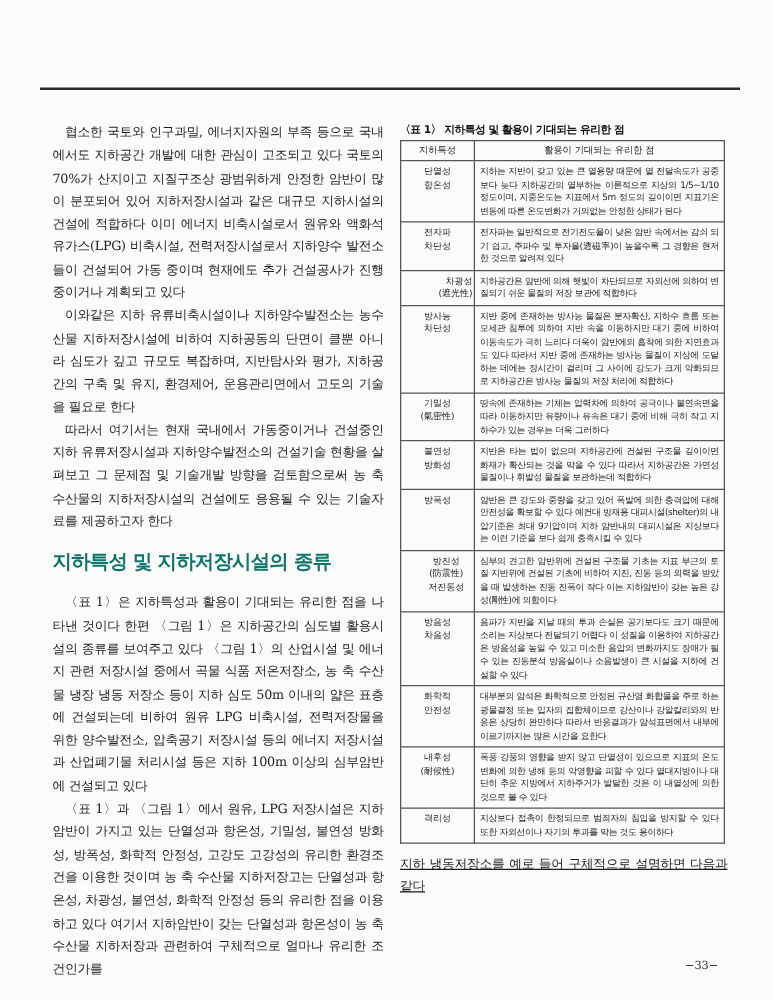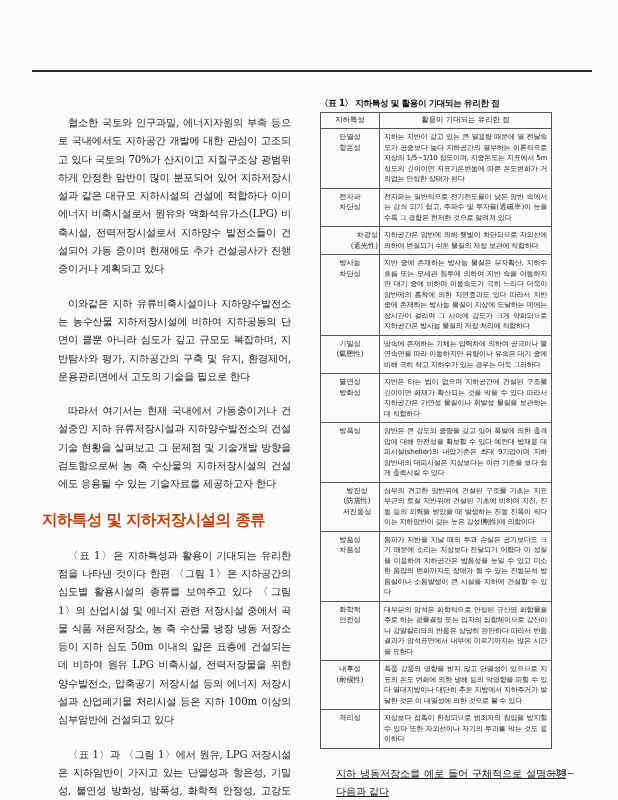--- a/index.html
+++ b/index.html
@@ -2,32 +2,32 @@
 <html><head>
 <meta charset="utf-8">
 <style>
   html, body { margin: 0; padding: 0; }
   body {
     width: 618px; height: 800px; background: #fbfbfa; position: relative; overflow: hidden;
     font-family: "DejaVu Serif", "Liberation Serif", serif; color: #1c1c1c;
   }
   .top-rule { position: absolute; left: 32px; top: 70px; width: 560px; height: 2px; background: #2a2a2a; }
   .left-col { position: absolute; left: 42px; top: 98px; width: 265px; }
-  .para { font-size: 10.2px; line-height: 18.3px; margin: 16px; text-align: justify; word-break: break-all; letter-spacing: -0.2px; }
+  .para { font-size: 10.2px; line-height: 18.3px; margin: 0; text-align: justify; word-break: break-all; letter-spacing: -0.2px; }
   .para.indent { text-indent: 10px; }
   .section-title {
     font-family: "DejaVu Sans", "Liberation Sans", sans-serif; font-weight: bold; font-size: 15.5px;
-    margin: 12px 0 14px 0; letter-spacing: -0.6px; color: #c2410c;
+    margin: 12px 0 14px 0; letter-spacing: -0.6px; color: #0f766e;
   }
   .right-col { position: absolute; left: 320px; top: 98px; width: 262px; }
   .table-caption {
     font-family: "DejaVu Sans", "Liberation Sans", sans-serif; font-weight: bold; font-size: 8.6px;
     margin: 0 0 2px 0; letter-spacing: -0.4px; color: #111;
   }
-  table.feat { border-collapse: collapse; width: 232px; border: 1.2px solid #333; font-family: "DejaVu Sans", "Liberation Sans", sans-serif; }
+  table.feat { border-collapse: collapse; width: 260px; border: 1.2px solid #333; font-family: "DejaVu Sans", "Liberation Sans", sans-serif; }
   table.feat td, table.feat th { border: 1px solid #555; vertical-align: top; }
   table.feat th { font-weight: normal; font-size: 7.4px; padding: 2px 2px; height: 11px; color: #222; }
   .cname { width: 42px; text-align: center; font-size: 7.2px; line-height: 10.5px; padding: 3px 1px; color: #222; }
   .cdesc { font-size: 7.1px; line-height: 10.5px; padding: 3px 4px; text-align: justify; word-break: break-all; letter-spacing: -0.3px; color: #222; }
   .after-table { margin-top: 8px; text-decoration: underline; }
   .after-table .para { font-size: 10.2px; }
   .page-num { position: absolute; left: 548px; top: 768px; font-size: 9px; font-family: "DejaVu Serif", serif; color: #222; text-align: center; }
 </style>
 </head>
 <body>

